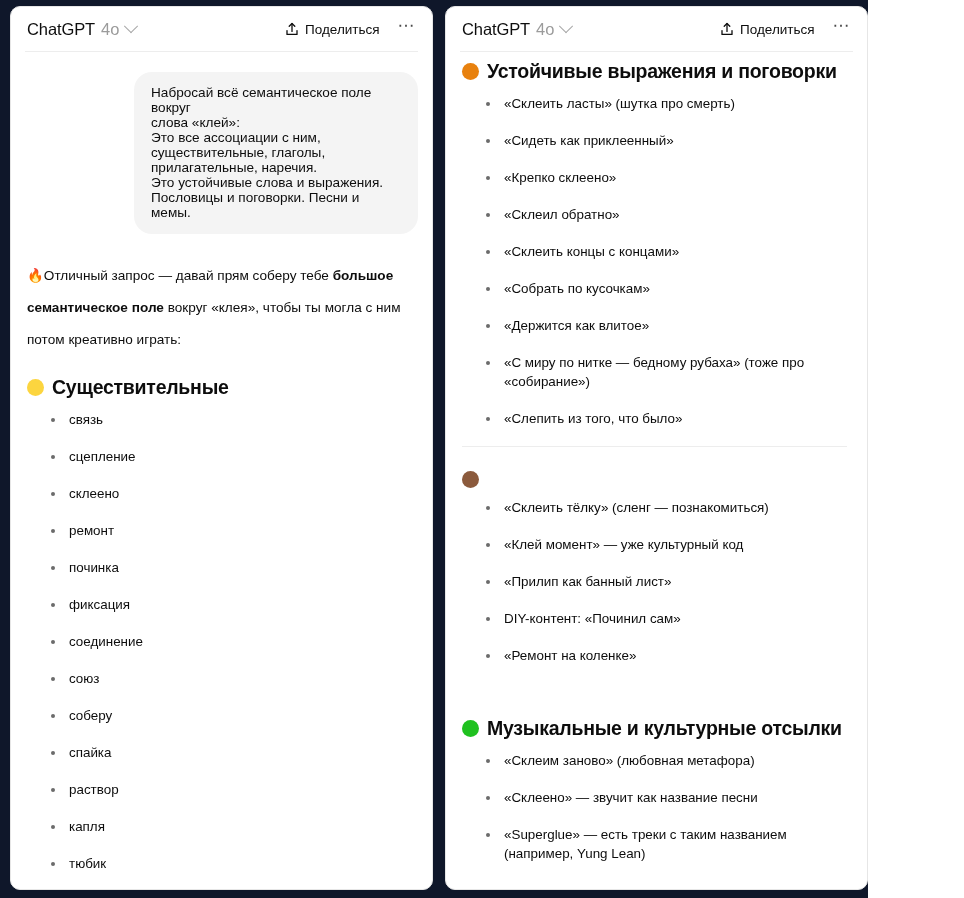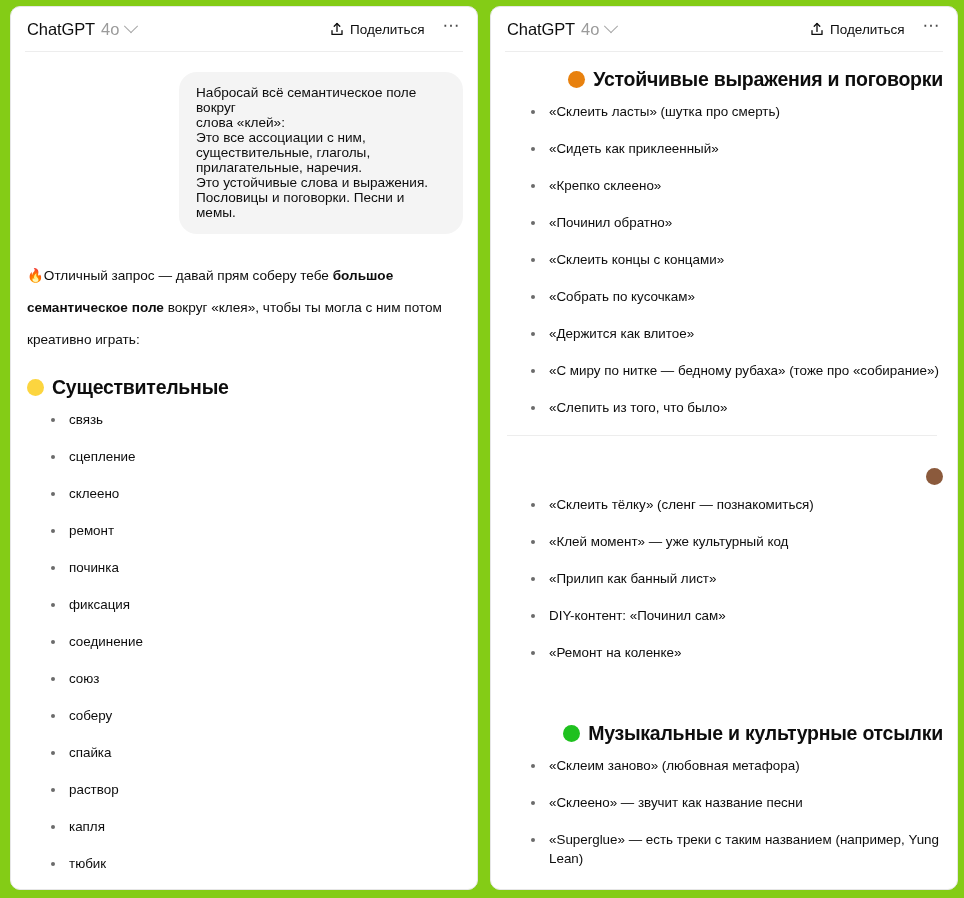--- a/index.html
+++ b/index.html
@@ -2,24 +2,24 @@
 <html><head>
 <meta charset="utf-8">
 <style>
   html, body {
     margin: 0;
     padding: 0;
     background: #ffffff;
     font-family: "Liberation Sans", sans-serif;
   }
   #root {
-    width: 964px;
+    width: 868px;
     height: 898px;
     position: relative;
-    background: #84cc16;
+    background: #0f172a;
     display: flex;
     gap: 0;
     overflow: hidden;
   }
 
   
   .panel {
     background: #ffffff;
     border: 1px solid #e6e6e6;
     border-radius: 10px;
@@ -149,22 +149,21 @@
     font-size: 19.5px;
     line-height: 26px;
     font-weight: 700;
     color: #0d0d0d;
     letter-spacing: -0.25px;
     display: flex;
     align-items: center;
     gap: 8px;
   }
   .panel-right h2.section-head {
-    margin-top: 14px;
-    justify-content: flex-end;
+    margin-top: 6px;
   }
   .dot {
     width: 17px;
     height: 17px;
     border-radius: 50%;
     flex: 0 0 auto;
     display: inline-block;
   }
 
   
@@ -296,21 +295,21 @@
     <div class="panel-body">
 
       <h2 class="section-head">
         <span class="dot" style="background:#e8810e"></span>
         <span>Устойчивые выражения и поговорки</span>
       </h2>
       <ul class="bullets wide">
         <li>«Склеить ласты» (шутка про смерть)</li>
         <li>«Сидеть как приклеенный»</li>
         <li>«Крепко склеено»</li>
-        <li>«Починил обратно»</li>
+        <li>«Склеил обратно»</li>
         <li>«Склеить концы с концами»</li>
         <li>«Собрать по кусочкам»</li>
         <li>«Держится как влитое»</li>
         <li>«С миру по нитке — бедному рубаха» (тоже про «собирание»)</li>
         <li>«Слепить из того, что было»</li>
       </ul>
 
       <div class="sec-rule"></div>
       <div class="gap-md"></div>
 

